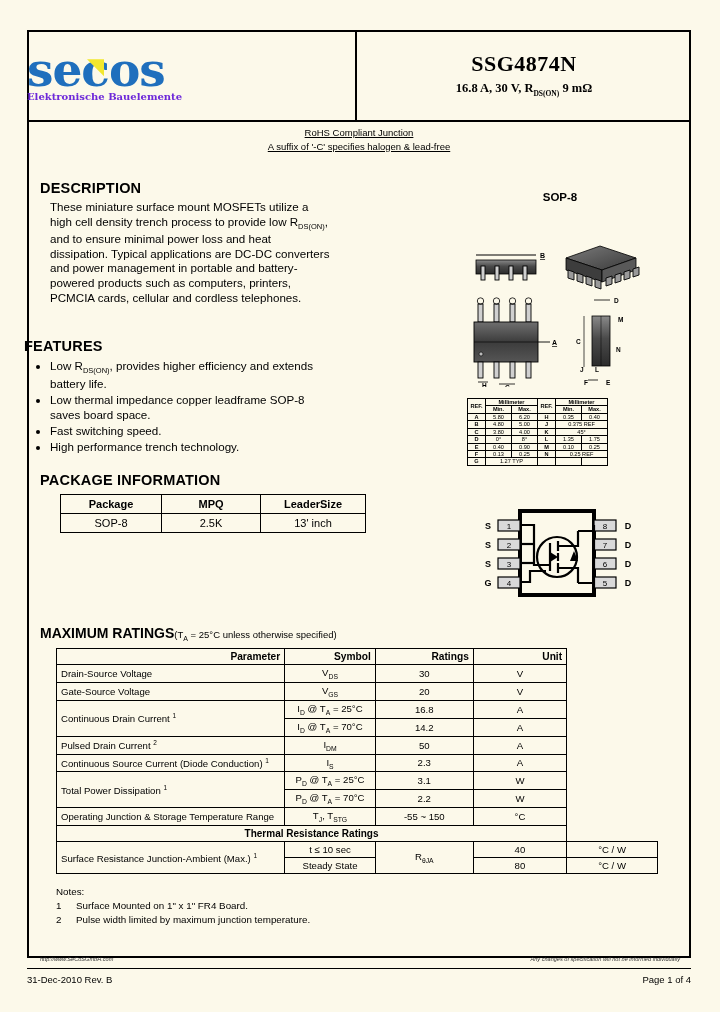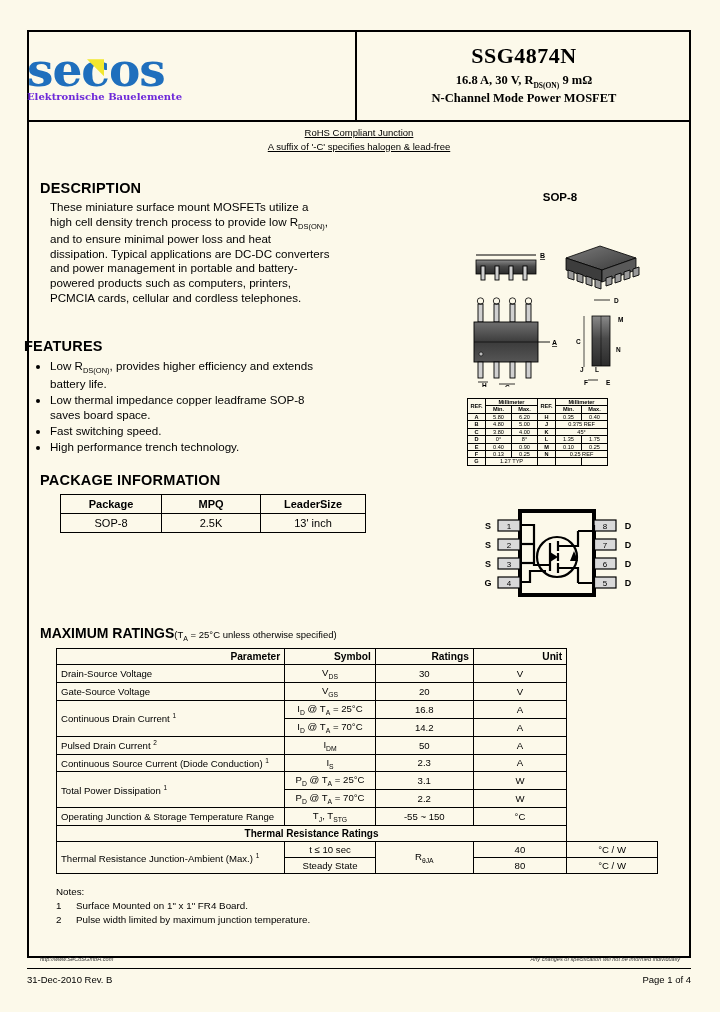--- a/index.html
+++ b/index.html
@@ -101,21 +101,20 @@
       <span>secos</span>
       <span class="yellow"></span>
     </div>
     <div class="logo-sub">Elektronische Bauelemente</div>
   </div>
   <div class="header-right">
     <div class="part-no">SSG4874N</div>
     <div class="part-spec">
       <span>16.8 A, 30 V, R</span><sub>DS(ON)</sub><span> 9 mΩ</span>
     </div>
-    <div class="part-spec">N-Channel Mode Power MOSFET</div>
   </div>
 </div>
 
 <div class="rohs">
   <div>RoHS Compliant Junction</div>
   <div>A suffix of '-C' specifies halogen &amp; lead-free</div>
 </div>
 
 <div class="desc-block">
   <div class="sec-title">DESCRIPTION</div>
@@ -429,21 +428,21 @@
   <tr>
     <td class="param">Operating Junction &amp; Storage Temperature Range</td>
     <td class="sym"><span>T</span><sub>J</sub><span>, T</span><sub>STG</sub></td>
     <td class="val">-55 ~ 150</td>
     <td class="unit">°C</td>
   </tr>
   <tr>
     <td class="sub" colspan="4">Thermal Resistance Ratings</td>
   </tr>
   <tr>
-    <td class="param" rowspan="2" style="width:215px"><span>Thermal Resistance Junction-Ambient (Max.)</span> <sup>1</sup></td>
+    <td class="param" rowspan="2" style="width:215px"><span>Surface Resistance Junction-Ambient (Max.)</span> <sup>1</sup></td>
     <td class="sym" style="width:80px">t ≤ 10 sec</td>
     <td class="sym" rowspan="2" style="width:60px"><span>R</span><sub>θJA</sub></td>
     <td class="val">40</td>
     <td class="unit">°C / W</td>
   </tr>
   <tr>
     <td class="sym">Steady State</td>
     <td class="val">80</td>
     <td class="unit">°C / W</td>
   </tr>

